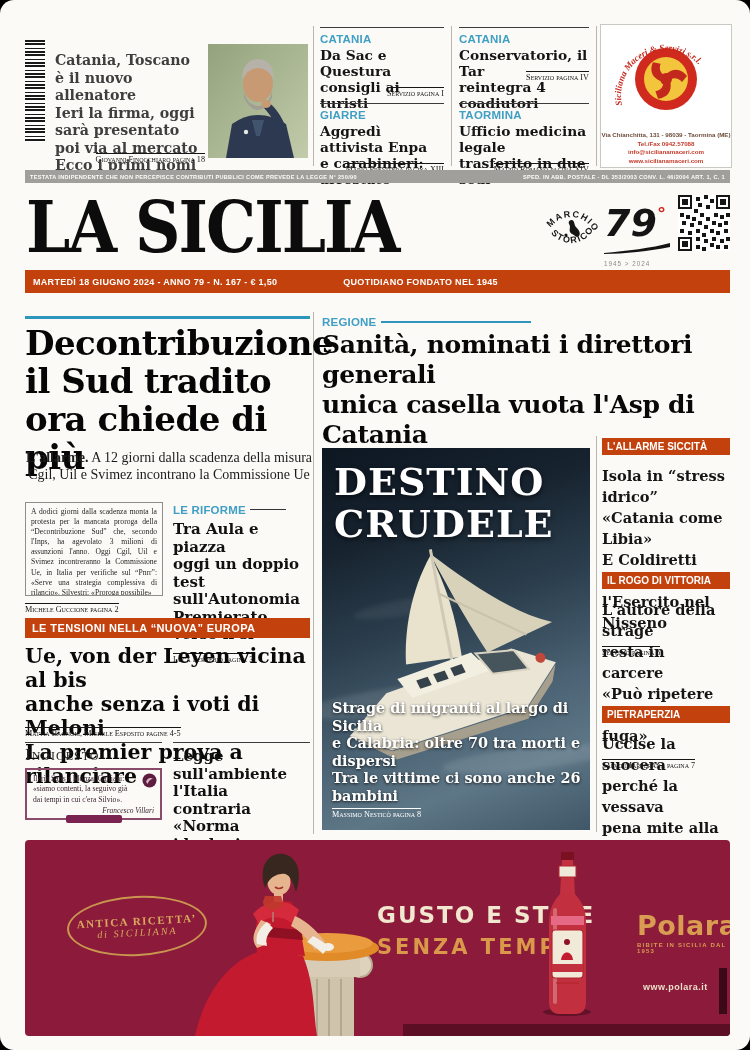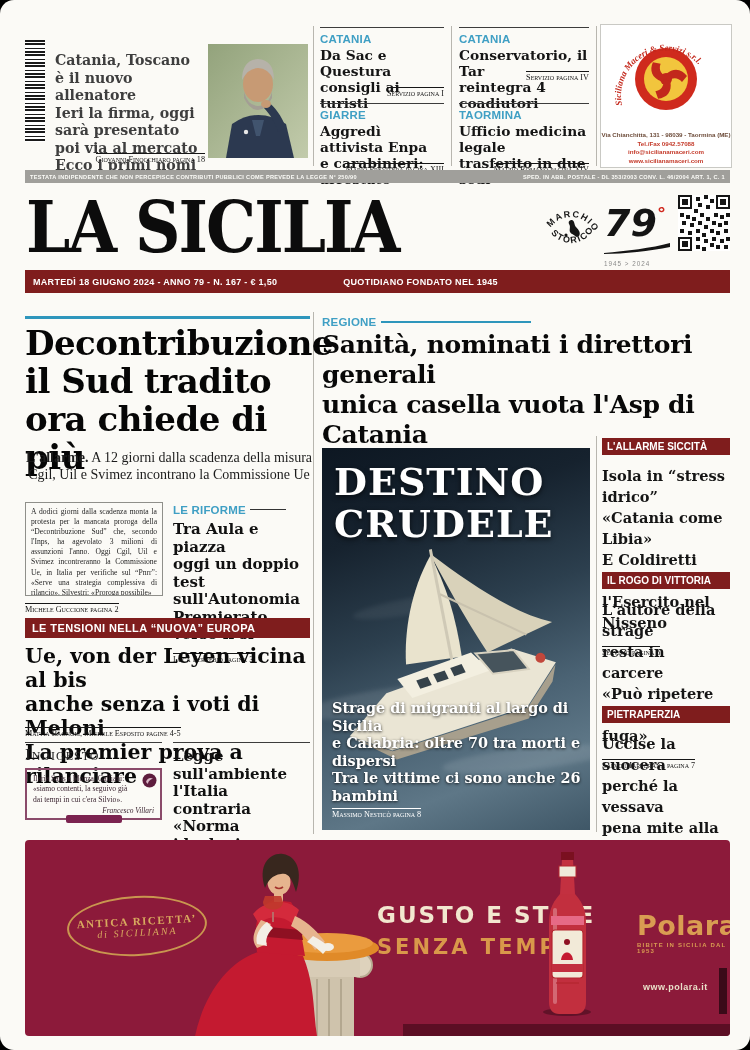--- a/index.html
+++ b/index.html
@@ -7,21 +7,21 @@
   .abs{position:absolute;}
   .serif{font-family:"DejaVu Serif",serif;}
   .lserif{font-family:"Liberation Serif",serif;}
   .pre{white-space:pre-line;}
   .vrule{position:absolute;width:1px;background:#b8b6af;}
   .hrule{position:absolute;height:1px;background:#3c3c3c;}
   .label{color:#3f9fc4;font-weight:bold;font-size:11.5px;letter-spacing:.2px;}
   .labelline{display:inline-block;vertical-align:4px;height:2px;background:#3f9fc4;}
   .byline{font-family:"Liberation Serif",serif;font-variant:small-caps;font-size:8.2px;color:#161616;border-top:1.2px solid #161616;padding-top:1px;display:inline-block;line-height:1.15;}
   .byline.white{color:#fff;border-top:1px solid #fff;}
-  .bluebar{background:#7f1d1d;color:#fff;font-weight:bold;display:flex;align-items:center;}
+  .bluebar{background:#c2410c;color:#fff;font-weight:bold;display:flex;align-items:center;}
   .brief-title{font-family:"DejaVu Serif",serif;font-weight:bold;font-size:13.8px;line-height:16px;color:#151515;}
   .rail-title{font-family:"DejaVu Serif",serif;font-weight:bold;font-size:14.6px;line-height:21px;color:#151515;}
   .barcode{background:repeating-linear-gradient(180deg,#1a1a1a 0 2px,#fff 2px 3px,#1a1a1a 3px 5px,#fff 5px 8px,#1a1a1a 8px 9px,#fff 9px 11px);}
   .photo{background:linear-gradient(160deg,#0d1722 0%,#16222e 22%,#2c3f4e 45%,#4a6273 66%,#5e7787 82%,#3f5767 100%);overflow:hidden;}
   .wave{position:absolute;background:rgba(255,255,255,.10);border-radius:50%;filter:blur(2px);}
 </style>
 </head>
 <body>
 
 <div class="page">

